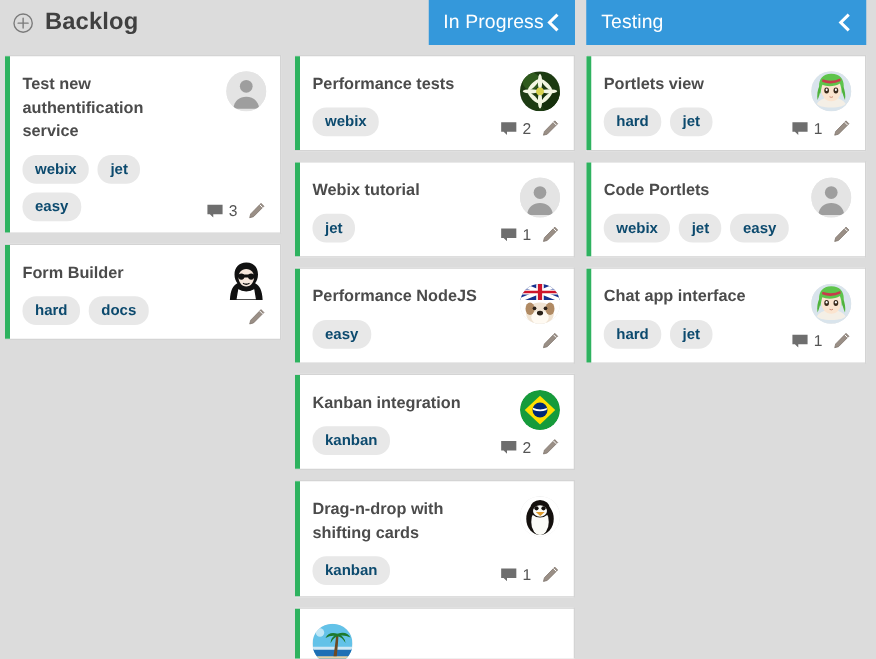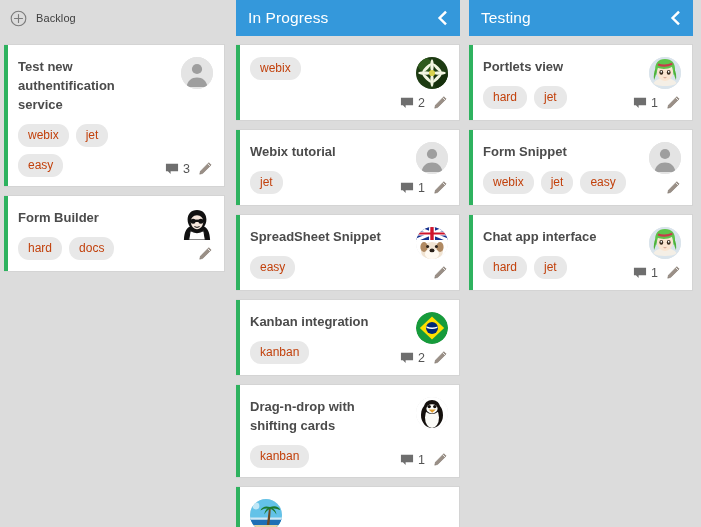--- a/index.html
+++ b/index.html
@@ -20,43 +20,43 @@
   }
 
   
   .column {
     height: 527px;
     display: flex;
     flex-direction: column;
     background: transparent;
   }
   .col-backlog { width: 231px; padding: 0 6px 0 4px; }
-  .col-progress { width: 233px; padding: 0 4px 0 5px; }
+  .col-progress { width: 233px; padding: 0 4px 0 5px; align-items: flex-end; }
   .col-testing { width: 233px; padding: 0 4px 0 5px; }
 
   
   .col-header {
     height: 36px;
     display: flex;
     align-items: center;
     flex: 0 0 auto;
     margin-bottom: 8px;
   }
   .col-header.plain {
     background: transparent;
     padding-left: 6px;
   }
   .col-header.blue {
     background: #3498db;
     padding: 0 10px 0 12px;
     justify-content: space-between;
   }
   .col-title {
-    font-size: 11px;
-    font-weight: normal;
+    font-size: 19px;
+    font-weight: bold;
     letter-spacing: .1px;
   }
   .plain .col-title { color: #404040; margin-left: 9px; }
   .blue .col-title { color: #ffffff; font-weight: normal; font-size: 15.5px; }
 
   .plus-icon {
     width: 17px; height: 17px;
     flex: 0 0 auto;
     display: block;
   }
@@ -103,26 +103,27 @@
     word-wrap: break-word;
   }
   .tags {
     display: flex;
     flex-wrap: wrap;
     gap: 7px;
     align-items: center;
   }
   .tag {
     background: #e8e8e8;
-    color: #c2410c;
+    color: #0c4a6e;
     font-size: 12px;
     line-height: 1;
     padding: 5px 10px 6px;
     border-radius: 11px;
     white-space: nowrap;
+    font-weight: bold;
   }
 
   
   .card-right {
     flex: 0 0 auto;
     display: flex;
     flex-direction: column;
     align-items: flex-end;
     justify-content: space-between;
     align-self: stretch;
@@ -234,20 +235,21 @@
       <div class="col-header blue">
         <span class="col-title">In Progress</span>
         <svg class="chevron-icon" viewBox="0 0 16 16">
           <path d="M10.8 2.2 L4.9 8 l5.9 5.8" fill="none" stroke="#ffffff" stroke-width="2.6" stroke-linecap="square" stroke-linejoin="miter"></path>
         </svg>
       </div>
       <div class="card-list">
         <div class="card">
           <div class="card-body">
             <div class="card-main">
+              <div class="card-title">Performance tests</div>
               <div class="tags">
                 <span class="tag">webix</span>
               </div>
             </div>
             <div class="card-right">
               <span class="avatar">
                 <svg viewBox="0 0 32 32">
                   <rect width="32" height="32" fill="#1d3b12"></rect>
                   <circle cx="9" cy="8" r="7" fill="#2f5a1d"></circle>
                   <circle cx="26" cy="24" r="9" fill="#16300c"></circle>
@@ -306,21 +308,21 @@
                   <path d="M13.3 1.9 l2.6 2.6 -9.4 9.4 -3.4 0.9 0.9 -3.4 Z" fill="#9a8f86" stroke="#7e746c" stroke-width="0.7" stroke-linejoin="round"></path>
                   <path d="M12.1 3.1 l2.6 2.6" stroke="#ffffff" stroke-width="0.9"></path>
                 </svg>
               </span>
             </div>
           </div>
         </div>
         <div class="card">
           <div class="card-body">
             <div class="card-main">
-              <div class="card-title">SpreadSheet Snippet</div>
+              <div class="card-title">Performance NodeJS</div>
               <div class="tags">
                 <span class="tag">easy</span>
               </div>
             </div>
             <div class="card-right">
               <span class="avatar">
                 <svg viewBox="0 0 32 32">
                   <rect width="32" height="32" fill="#ffffff"></rect>
                   <path d="M0 0 h32 v13 h-32 Z" fill="#17318f"></path>
                   <path d="M0 0 L32 13 M32 0 L0 13" stroke="#ffffff" stroke-width="3"></path>
@@ -481,21 +483,21 @@
                   <path d="M13.3 1.9 l2.6 2.6 -9.4 9.4 -3.4 0.9 0.9 -3.4 Z" fill="#9a8f86" stroke="#7e746c" stroke-width="0.7" stroke-linejoin="round"></path>
                   <path d="M12.1 3.1 l2.6 2.6" stroke="#ffffff" stroke-width="0.9"></path>
                 </svg>
               </span>
             </div>
           </div>
         </div>
         <div class="card">
           <div class="card-body">
             <div class="card-main">
-              <div class="card-title">Form Snippet</div>
+              <div class="card-title">Code Portlets</div>
               <div class="tags">
                 <span class="tag">webix</span>
                 <span class="tag">jet</span>
                 <span class="tag">easy</span>
               </div>
             </div>
             <div class="card-right">
               <span class="avatar">
                 <svg viewBox="0 0 32 32">
                   <rect width="32" height="32" fill="#e4e4e4"></rect>

